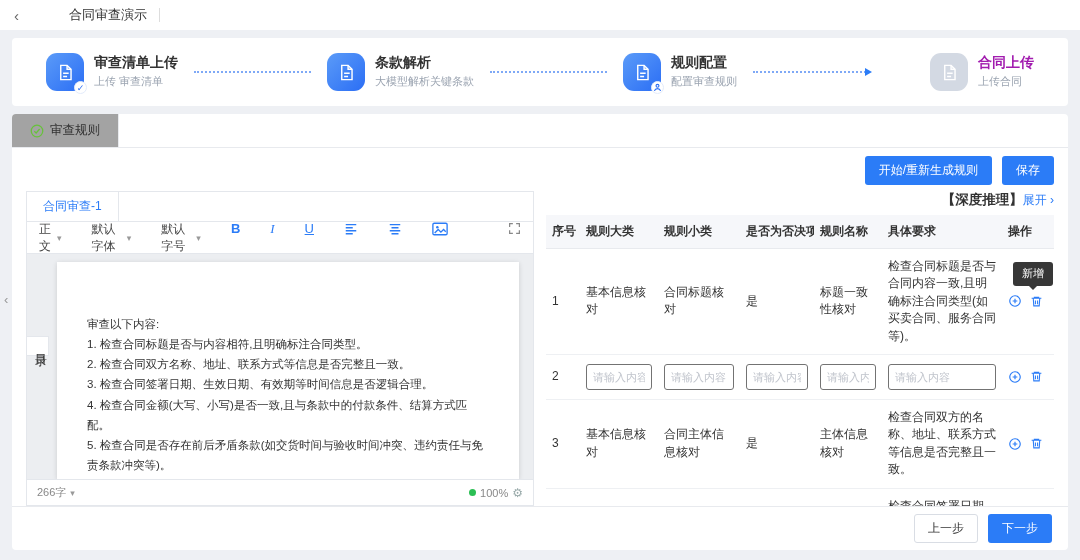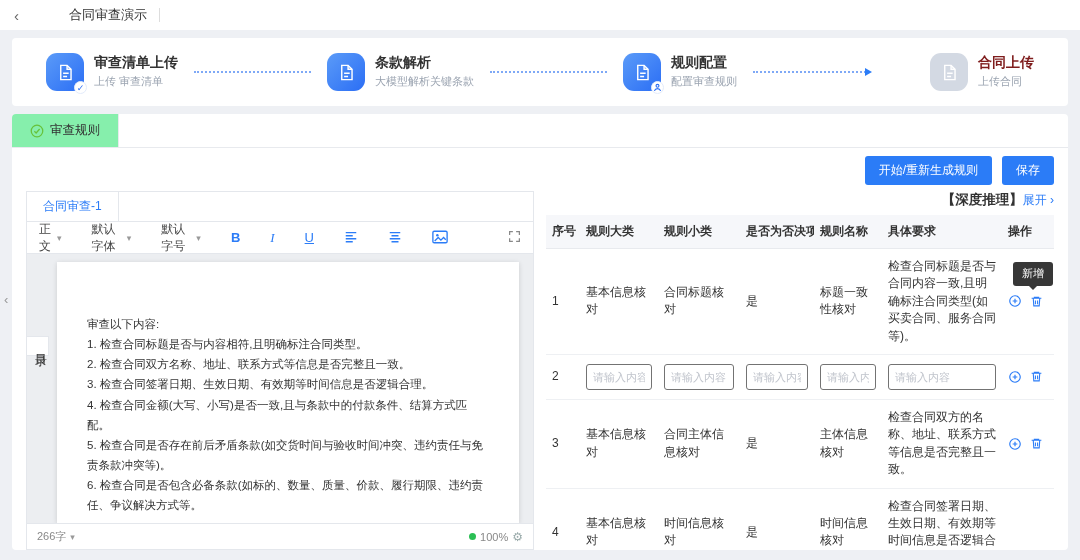--- a/index.html
+++ b/index.html
@@ -13,43 +13,43 @@
   .topbar .divider { width:1px; height:14px; background:#ddd; margin-left:4px; }
 
   
   .stepper { margin:8px 12px 0; background:#fff; border-radius:4px; height:68px; display:flex; align-items:center; padding:0 34px; }
   .step { display:flex; align-items:center; gap:10px; flex:0 0 auto; }
   .step-icon { width:38px; height:38px; border-radius:11px; background:linear-gradient(135deg,#5b9bf8,#2b6ef5); display:flex; align-items:center; justify-content:center; position:relative; flex:0 0 auto; }
   .step.pending .step-icon { background:#d3d9e3; }
   .badge { position:absolute; right:-3px; bottom:-3px; width:13px; height:13px; border-radius:50%; background:#fff; display:flex; align-items:center; justify-content:center; font-size:9px; color:#2b6ef5; border:1px solid #e3ebfb; }
   .step-t { font-size:14px; font-weight:bold; color:#333; line-height:1.1; }
   .step-s { font-size:11px; color:#9aa3b0; margin-top:4px; }
-  .step.pending .step-t { color:#7f1d1d; }
+  .step.pending .step-t { color:#a21caf; }
   .conn { flex:1 1 auto; border-top:2px dotted #7fa9f6; margin:0 16px; position:relative; }
   .conn.arrow::after { content:""; position:absolute; right:-2px; top:-5px; border-left:7px solid #2b7cf7; border-top:4px solid transparent; border-bottom:4px solid transparent; }
   .conn.short { margin-right:60px; }
 
   
   .main-card { margin:8px 12px; background:#fff; border-radius:4px; height:436px; display:flex; flex-direction:column; position:relative; }
   .card-tabbar { height:34px; border-bottom:1px solid #e8eaee; display:flex; }
-  .card-tab { padding:0 18px; background:#86efac; display:flex; align-items:center; gap:6px; font-size:12.5px; color:#333; border-right:1px solid #e8eaee; border-top-left-radius:4px; }
+  .card-tab { padding:0 18px; background:#a3a3a3; display:flex; align-items:center; gap:6px; font-size:12.5px; color:#333; border-right:1px solid #e8eaee; border-top-left-radius:4px; }
 
   .content { flex:1; min-height:0; padding:8px 14px 0; display:flex; flex-direction:column; }
   .actions { display:flex; justify-content:flex-end; gap:10px; margin-bottom:6px; }
   .btn { font-size:12px; border-radius:3px; padding:5px 13px; cursor:pointer; border:1px solid transparent; }
   .btn-primary { background:#2b7cf7; color:#fff; }
   .btn-default { background:#fff; color:#333; border-color:#d9dde4; }
 
   .panels { display:flex; gap:12px; flex:1; min-height:0; }
 
   
   .editor { width:508px; flex:0 0 auto; border:1px solid #e4e7ec; display:flex; flex-direction:column; min-height:0; }
   .ed-tabbar { height:30px; border-bottom:1px solid #e4e7ec; display:flex; }
   .ed-tab { padding:0 16px; display:flex; align-items:center; font-size:12px; color:#2b7cf7; border-right:1px solid #e4e7ec; background:#fff; }
-  .ed-toolbar { height:32px; border-bottom:1px solid #e4e7ec; display:flex; align-items:center; gap:30px; padding:0 12px; font-size:12px; color:#444; }
+  .ed-toolbar { height:32px; border-bottom:1px solid #e4e7ec; display:flex; gap:30px; padding:0 12px; font-size:12px; color:#444; }
   .dd { display:flex; align-items:center; gap:3px; cursor:pointer; }
   .dd .caret { font-size:9px; color:#999; }
   .tbtn { cursor:pointer; color:#2b7cf7; font-size:13px; line-height:1; }
   .tbtn.b { font-weight:bold; }
   .tbtn.i { font-style:italic; font-family:"Liberation Serif",serif; }
   .tbtn.u { text-decoration:underline; }
   .t-sp { flex:1; }
   .docarea { flex:1; min-height:0; background:#eceef1; position:relative; display:flex; overflow:hidden; }
   .toc-tab { position:absolute; left:0; top:82px; width:22px; background:#fff; border:1px solid #e4e7ec; border-left:none; padding:7px 0; font-size:12px; color:#333; text-align:center; line-height:1.3; writing-mode:vertical-rl; letter-spacing:2px; display:flex; justify-content:center; }
   .page { flex:1; margin:8px 14px 0 30px; background:#fff; box-shadow:0 1px 5px rgba(0,0,0,.14); padding:52px 30px 20px; font-size:11.5px; line-height:1.75; color:#333; overflow:hidden; }
@@ -340,15 +340,19 @@
                 <td></td>
               </tr>
 
             </tbody>
           </table>
         </div>
       </div>
     </div>
   </div>
 
+  <div class="card-footer">
+    <button class="btn btn-default">上一步</button>
+    <button class="btn btn-primary">下一步</button>
+  </div>
 </div>
 
 <div class="collapse-handle">‹</div>
 
 </body></html>

